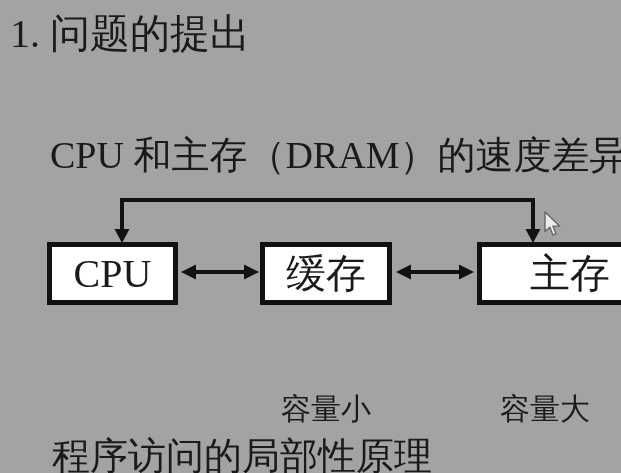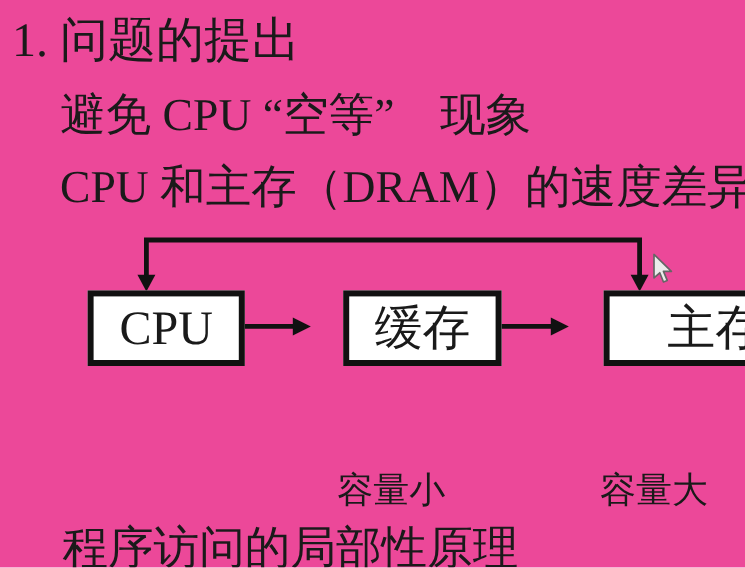--- a/index.html
+++ b/index.html
@@ -1,20 +1,20 @@
 <!DOCTYPE html>
 <html><head>
 <meta charset="utf-8">
 <style>
   html, body { margin: 0; padding: 0; background: #ffffff; }
   .slide {
     position: relative;
     width: 621px;
     height: 473px;
-    background: #ec4899;
+    background: #a3a3a3;
     overflow: hidden;
     font-family: "Liberation Serif", "DejaVu Serif", serif;
     color: #1a1a1a;
   }
   .txt { position: absolute; white-space: pre; color: #1a1a1a; }
   .title   { left: 10px;  top: 6px;   font-size: 40px; }
   .bullet1 { left: 50px;  top: 70px;  font-size: 38px; }
   .bullet2 { left: 50px;  top: 130px; font-size: 38px; }
   .footer  { left: 52px;  top: 431px; font-size: 38px; }
 
@@ -22,21 +22,20 @@
     position: absolute;
     top: 242px;
     height: 53px;
     border: 5px solid #111111;
     background: #ffffff;
     display: flex;
     align-items: center;
     justify-content: center;
     font-size: 40px;
     box-sizing: content-box;
-    margin-left: 26px;
   }
   .box-cpu   { left: 47px;  width: 121px; }
   .box-cache { left: 260px; width: 122px; align-items: center; }
   .box-main  { left: 477px; width: 120px; padding-left: 28px; }
 
   .caption {
     position: absolute;
     top: 316px;
     width: 130px;
     text-align: center;
@@ -53,21 +52,20 @@
     pointer-events: none;
   }
   .cursor-svg { left: 542px; top: 211px; }
 </style>
 </head>
 <body>
 
 <div class="slide">
 
   <div class="txt title">1. 问题的提出</div>
-  <div class="txt bullet1">避免 CPU “空等”　现象</div>
   <div class="txt bullet2">CPU 和主存（DRAM）的速度差异</div>
 
   <svg class="connectors" width="621" height="473" viewBox="0 0 621 473">
 
     <path d="M122,231 V200 H533 V231" fill="none" stroke="#111111" stroke-width="4"></path>
     <polygon points="114.5,229 129.5,229 122,243" fill="#111111"></polygon>
     <polygon points="525.5,229 540.5,229 533,243" fill="#111111"></polygon>
 
     <line x1="194" y1="272" x2="246" y2="272" stroke="#111111" stroke-width="4"></line>
     <polygon points="196,264.5 196,279.5 181,272" fill="#111111"></polygon>

